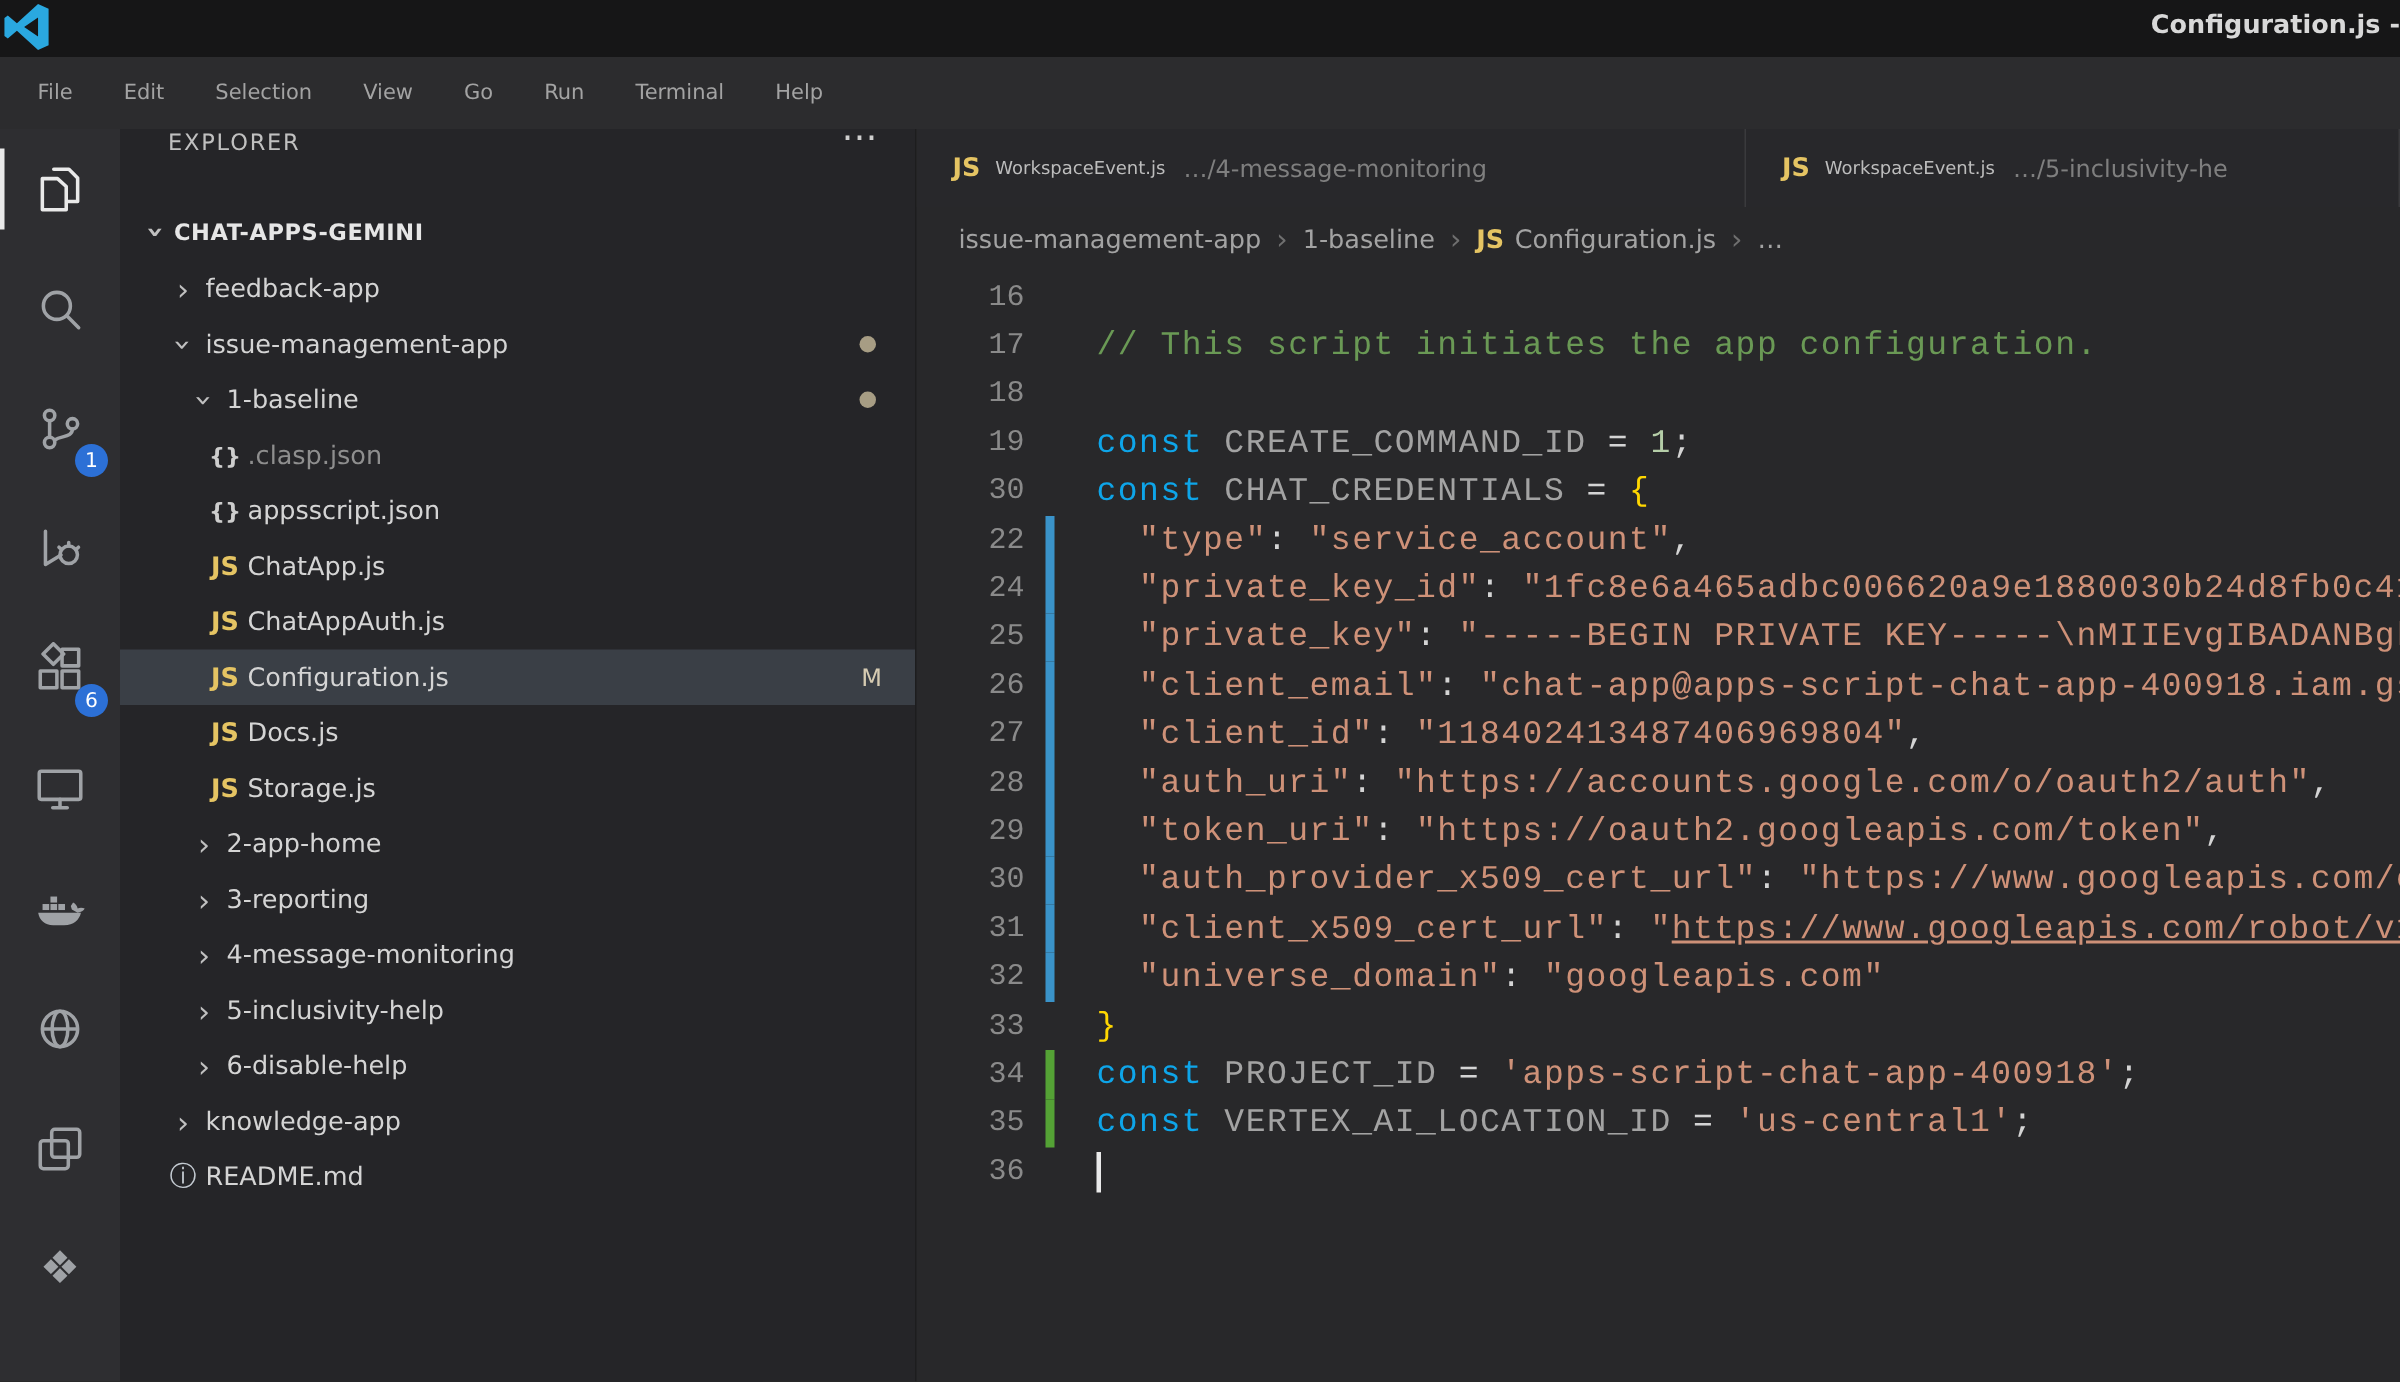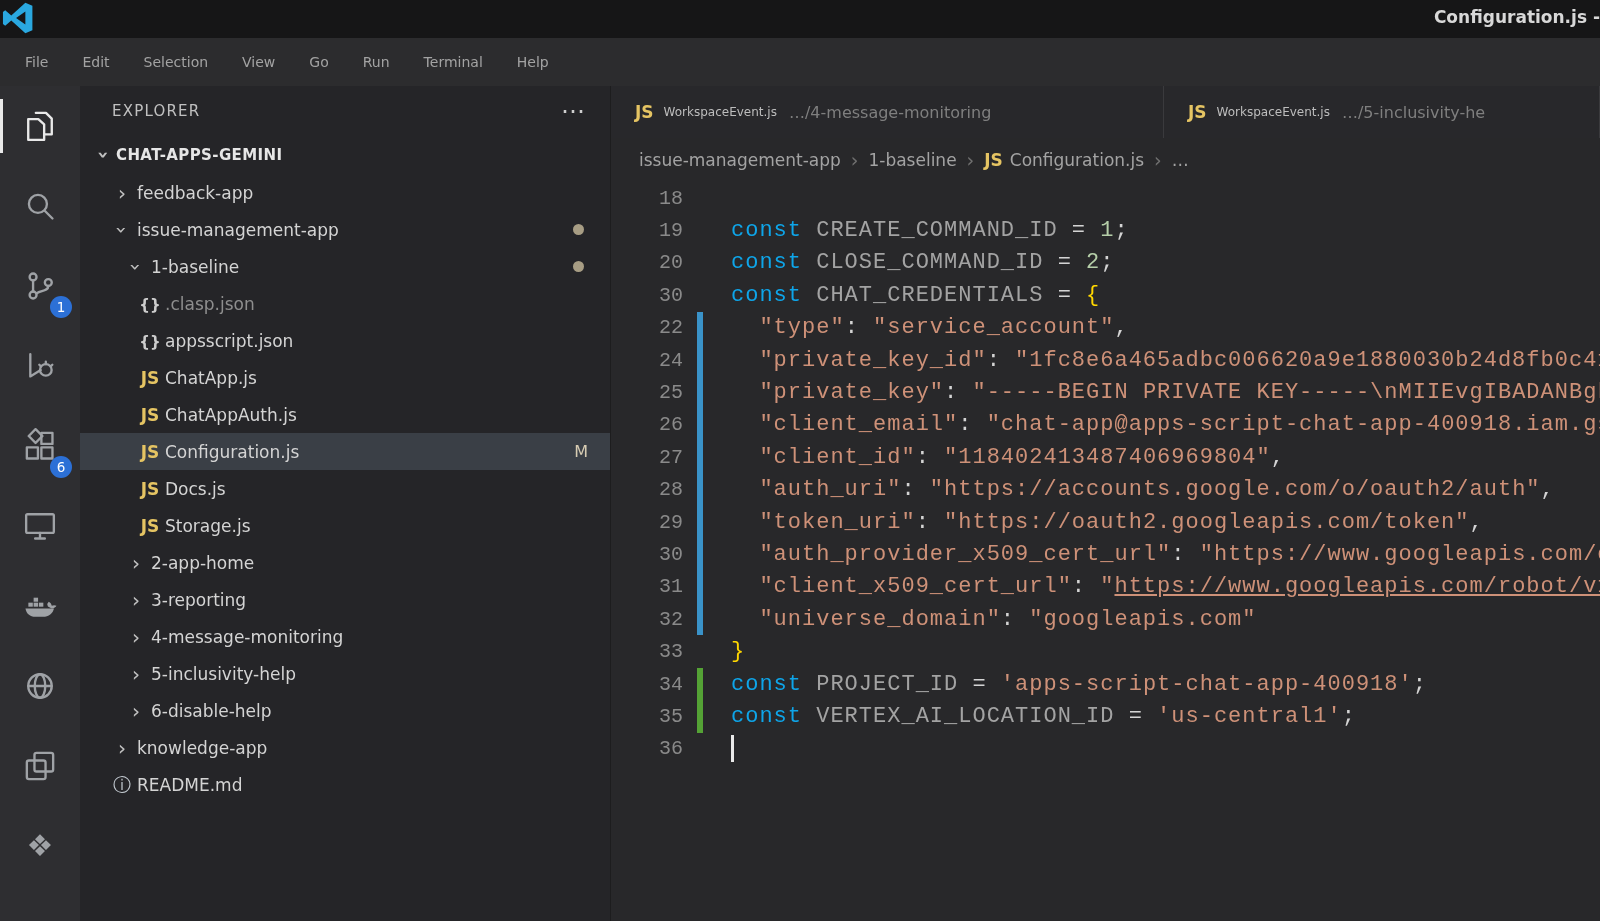--- a/index.html
+++ b/index.html
@@ -18,21 +18,21 @@
   .activitybar{position:absolute;left:0;top:86px;width:80px;bottom:0;background:#2e2e31;}
   .act-item{height:80px;position:relative;display:flex;align-items:center;justify-content:center;color:#9fa2a6;}
   .act-item.active{color:#e9e9e9;}
   .act-item.active::before{content:"";position:absolute;left:0;top:13px;bottom:13px;width:2.5px;background:#e9e9e9;}
   .act-item svg{width:36px;height:36px;fill:none;stroke:currentColor;stroke-width:1.7;stroke-linecap:round;stroke-linejoin:round;}
   .act-item .glyph{font-size:30px;line-height:1;}
   .badge{position:absolute;right:8px;bottom:8px;min-width:22px;height:22px;border-radius:11px;background:var(--badge,#2c70d6);
          color:#fff;font-size:13.5px;display:flex;align-items:center;justify-content:center;}
   
   .sidebar{position:absolute;left:80px;top:86px;width:530px;bottom:0;background:#252528;color:#cccccc;overflow:hidden;}
-  .sidebar-header{height:50px;display:flex;align-items:center;padding:0 24px 0 32px;color:#c0c0c0;
+  .sidebar-header{height:50px;display:flex;padding:0 24px 0 32px;color:#c0c0c0;
                   font-size:15px;letter-spacing:1.2px;}
   .more-actions{margin-left:auto;color:#cfcfcf;font-size:24px;line-height:10px;letter-spacing:1px;cursor:pointer;}
   .section-header{height:38px;display:flex;align-items:center;font-weight:bold;font-size:15px;color:#e6e6e6;
                   padding-left:12px;letter-spacing:0.4px;}
   .tree-row{height:37px;display:flex;align-items:center;font-size:17px;color:#d4d4d4;white-space:nowrap;}
   .tree-row.selected{background:#3a3f46;}
   .tree-row.dim .label{color:#8e8e8e;}
   .chev{width:24px;flex:none;text-align:center;color:#c0c0c0;font-size:20px;line-height:1;font-family:"DejaVu Sans",sans-serif;}
   .chev.exp{transform:rotate(90deg);}
   .ficon{width:24px;flex:none;text-align:center;}
@@ -300,23 +300,24 @@
       <span class="crumb">
         <span class="js-badge">JS</span>
         <span>Configuration.js</span>
       </span>
       <span class="crumb-sep">›</span>
       <span class="crumb">
         <span>…</span>
       </span>
     </div>
   <div class="code" id="code">
+      <div class="cl"><span class="ln">16</span><span class="mk"></span><span class="ct"></span></div>
+      <div class="cl"><span class="ln">17</span><span class="mk"></span><span class="ct"><span class="tk-c">// This script initiates the app configuration.</span></span></div>
       <div class="cl"><span class="ln">18</span><span class="mk"></span><span class="ct"></span></div>
       <div class="cl"><span class="ln">19</span><span class="mk"></span><span class="ct"><span class="tk-k">const </span><span class="tk-v">CREATE_COMMAND_ID</span><span class="tk-o"> = </span><span class="tk-n">1</span><span class="tk-o">;</span></span></div>
-      <div class="cl"><span class="ln">20</span><span class="mk"></span><span class="ct"><span class="tk-k">const </span><span class="tk-v">CLOSE_COMMAND_ID</span><span class="tk-o"> = </span><span class="tk-n">2</span><span class="tk-o">;</span></span></div>
       <div class="cl"><span class="ln">30</span><span class="mk"></span><span class="ct"><span class="tk-k">const </span><span class="tk-v">CHAT_CREDENTIALS</span><span class="tk-o"> = </span><span class="tk-b">{</span></span></div>
       <div class="cl"><span class="ln">22</span><span class="mk m"></span><span class="ct"><span class="tk-o">  </span><span class="tk-s">"type"</span><span class="tk-o">: </span><span class="tk-s">"service_account"</span><span class="tk-o">,</span></span></div>
       <div class="cl"><span class="ln">24</span><span class="mk m"></span><span class="ct"><span class="tk-o">  </span><span class="tk-s">"private_key_id"</span><span class="tk-o">: </span><span class="tk-s">"1fc8e6a465adbc006620a9e1880030b24d8fb0c41a9e62"</span></span></div>
       <div class="cl"><span class="ln">25</span><span class="mk m"></span><span class="ct"><span class="tk-o">  </span><span class="tk-s">"private_key"</span><span class="tk-o">: </span><span class="tk-s">"-----BEGIN PRIVATE KEY-----\nMIIEvgIBADANBgkqhkiG9w0BAQEFAASC"</span></span></div>
       <div class="cl"><span class="ln">26</span><span class="mk m"></span><span class="ct"><span class="tk-o">  </span><span class="tk-s">"client_email"</span><span class="tk-o">: </span><span class="tk-s">"chat-app@apps-script-chat-app-400918.iam.gserviceaccount.com"</span></span></div>
       <div class="cl"><span class="ln">27</span><span class="mk m"></span><span class="ct"><span class="tk-o">  </span><span class="tk-s">"client_id"</span><span class="tk-o">: </span><span class="tk-s">"118402413487406969804"</span><span class="tk-o">,</span></span></div>
       <div class="cl"><span class="ln">28</span><span class="mk m"></span><span class="ct"><span class="tk-o">  </span><span class="tk-s">"auth_uri"</span><span class="tk-o">: </span><span class="tk-s">"https://accounts.google.com/o/oauth2/auth"</span><span class="tk-o">,</span></span></div>
       <div class="cl"><span class="ln">29</span><span class="mk m"></span><span class="ct"><span class="tk-o">  </span><span class="tk-s">"token_uri"</span><span class="tk-o">: </span><span class="tk-s">"https://oauth2.googleapis.com/token"</span><span class="tk-o">,</span></span></div>
       <div class="cl"><span class="ln">30</span><span class="mk m"></span><span class="ct"><span class="tk-o">  </span><span class="tk-s">"auth_provider_x509_cert_url"</span><span class="tk-o">: </span><span class="tk-s">"https://www.googleapis.com/oauth2/v1/certs"</span></span></div>
       <div class="cl"><span class="ln">31</span><span class="mk m"></span><span class="ct"><span class="tk-o">  </span><span class="tk-s">"client_x509_cert_url"</span><span class="tk-o">: </span><span class="tk-s">"</span><span class="tk-su">https://www.googleapis.com/robot/v1/metadata/x509/chat-app%40apps-script</span></span></div>

